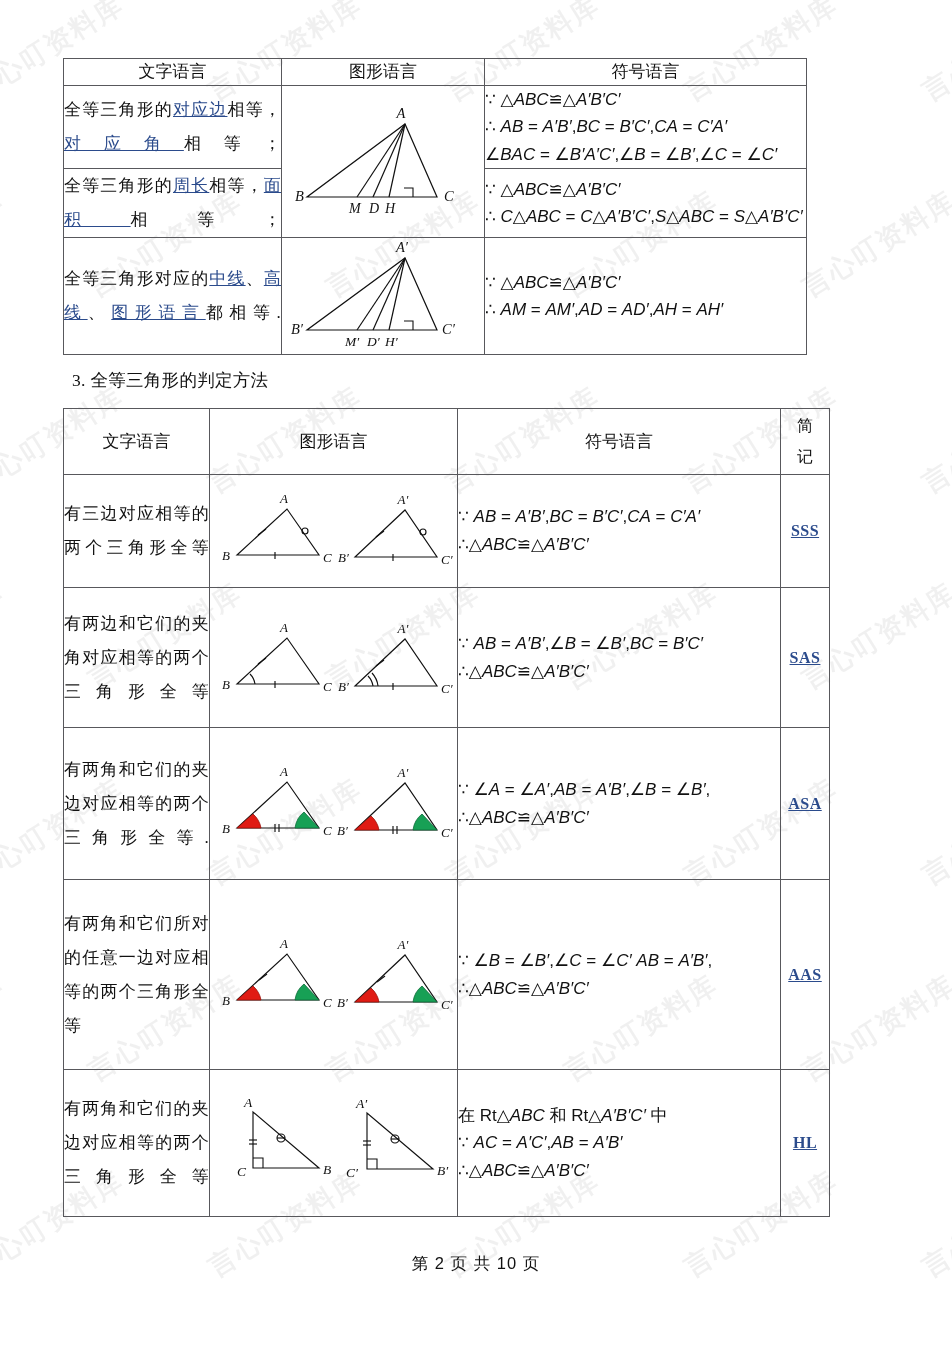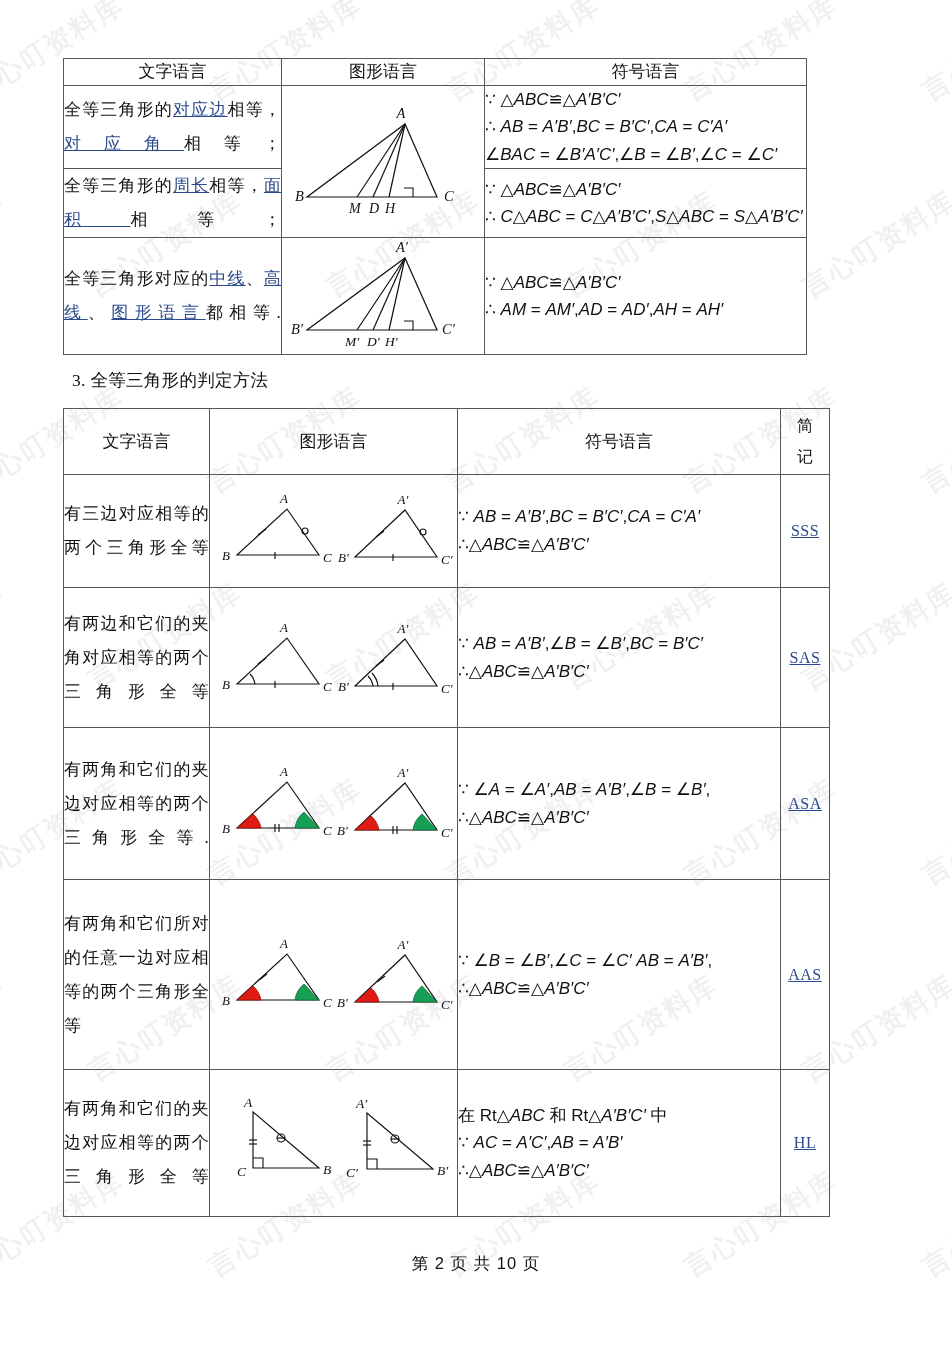--- a/index.html
+++ b/index.html
@@ -93,20 +93,21 @@
     line-height:1.62;
     padding:9px 4px 9px 12px;
     font-family:Liberation Sans, sans-serif;
   }
   .symcell i, .sym{ font-style:italic; }
   .symline{ white-space:nowrap; }
 
   .abbr{
     text-align:center;
     font-size:16px;
+    font-weight:bold;
   }
   .abbr span{ color:#2b4b8c; text-decoration:underline; letter-spacing:.5px; }
 
   .figcell{ text-align:center; padding:4px 0; }
   .figcell svg{ display:block; margin:0 auto; }
 
   #section3{
     position:absolute;
     left:72px; top:368px;
     font-size:17.5px;

